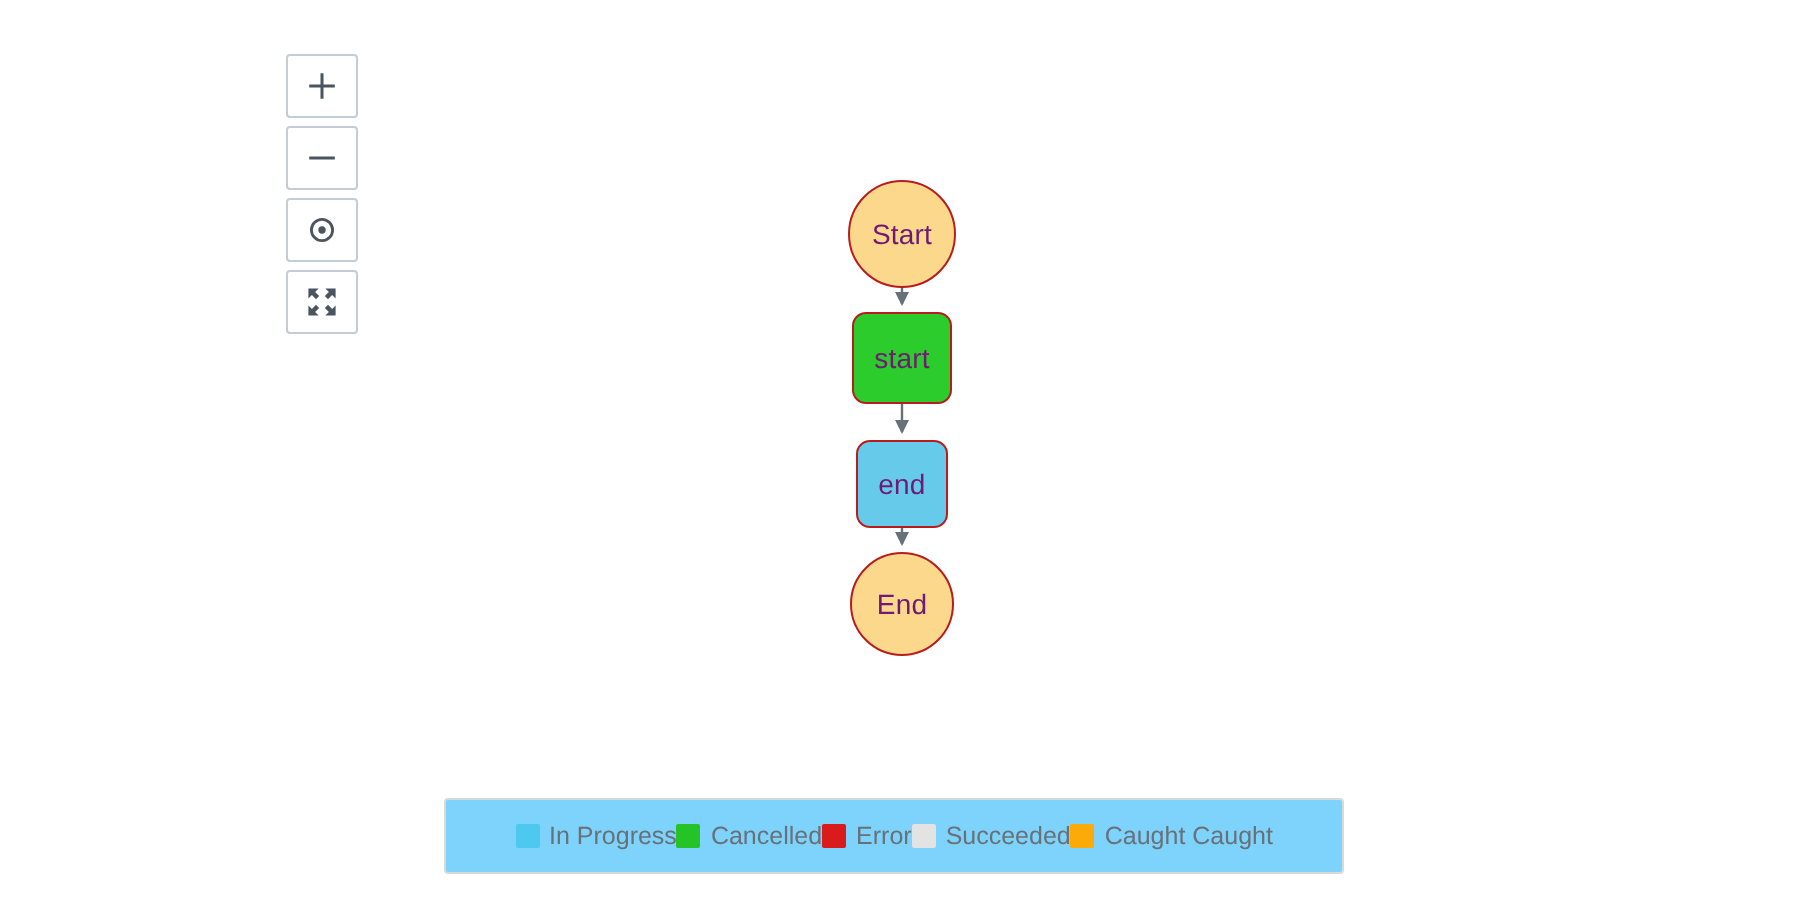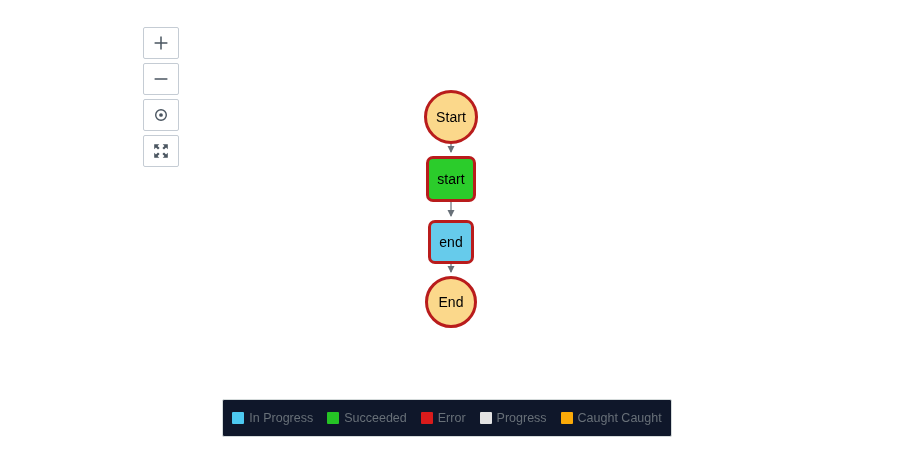--- a/index.html
+++ b/index.html
@@ -61,22 +61,22 @@
   }
   .graph-layer svg {
     pointer-events: none;
   }
   .node {
     position: absolute;
     box-sizing: border-box;
     display: flex;
     align-items: center;
     justify-content: center;
-    border: 3px solid #b91c1c;
-    color: #000000;
+    border: 1px solid #b91c1c;
+    color: #701a75;
     font-size: 14px;
     line-height: 1;
     letter-spacing: 0.1px;
     cursor: pointer;
     pointer-events: auto;
     user-select: none;
   }
   .node.terminal {
     border-radius: 50%;
   }
@@ -85,27 +85,26 @@
   }
 
   
   .legend {
     position: absolute;
     left: 222px;
     top: 399px;
     width: 450px;
     height: 38px;
     box-sizing: border-box;
-    background: #0f172a;
+    background: #7dd3fc;
     border: 1px solid #d5dbdb;
     border-radius: 2px;
     display: flex;
     align-items: center;
     justify-content: center;
-    gap: 14px;
   }
   .legend-item {
     display: flex;
     align-items: center;
     gap: 5px;
     font-size: 12.5px;
     color: #687078;
     white-space: nowrap;
   }
   .legend-swatch {
@@ -203,31 +202,31 @@
 
   <div class="legend">
 
     <div class="legend-item">
       <span class="legend-swatch" id="sw-0" style="background: rgb(77, 201, 240);"></span>
       <span>In Progress</span>
     </div>
 
     <div class="legend-item">
       <span class="legend-swatch" id="sw-1" style="background: rgb(37, 195, 37);"></span>
-      <span>Succeeded</span>
+      <span>Cancelled</span>
     </div>
 
     <div class="legend-item">
       <span class="legend-swatch" id="sw-2" style="background: rgb(217, 27, 27);"></span>
       <span>Error</span>
     </div>
 
     <div class="legend-item">
       <span class="legend-swatch" id="sw-3" style="background: rgb(227, 227, 227);"></span>
-      <span>Progress</span>
+      <span>Succeeded</span>
     </div>
 
     <div class="legend-item">
       <span class="legend-swatch" id="sw-4" style="background: rgb(251, 170, 8);"></span>
       <span>Caught Caught</span>
     </div>
 
   </div>
 
 </div>

